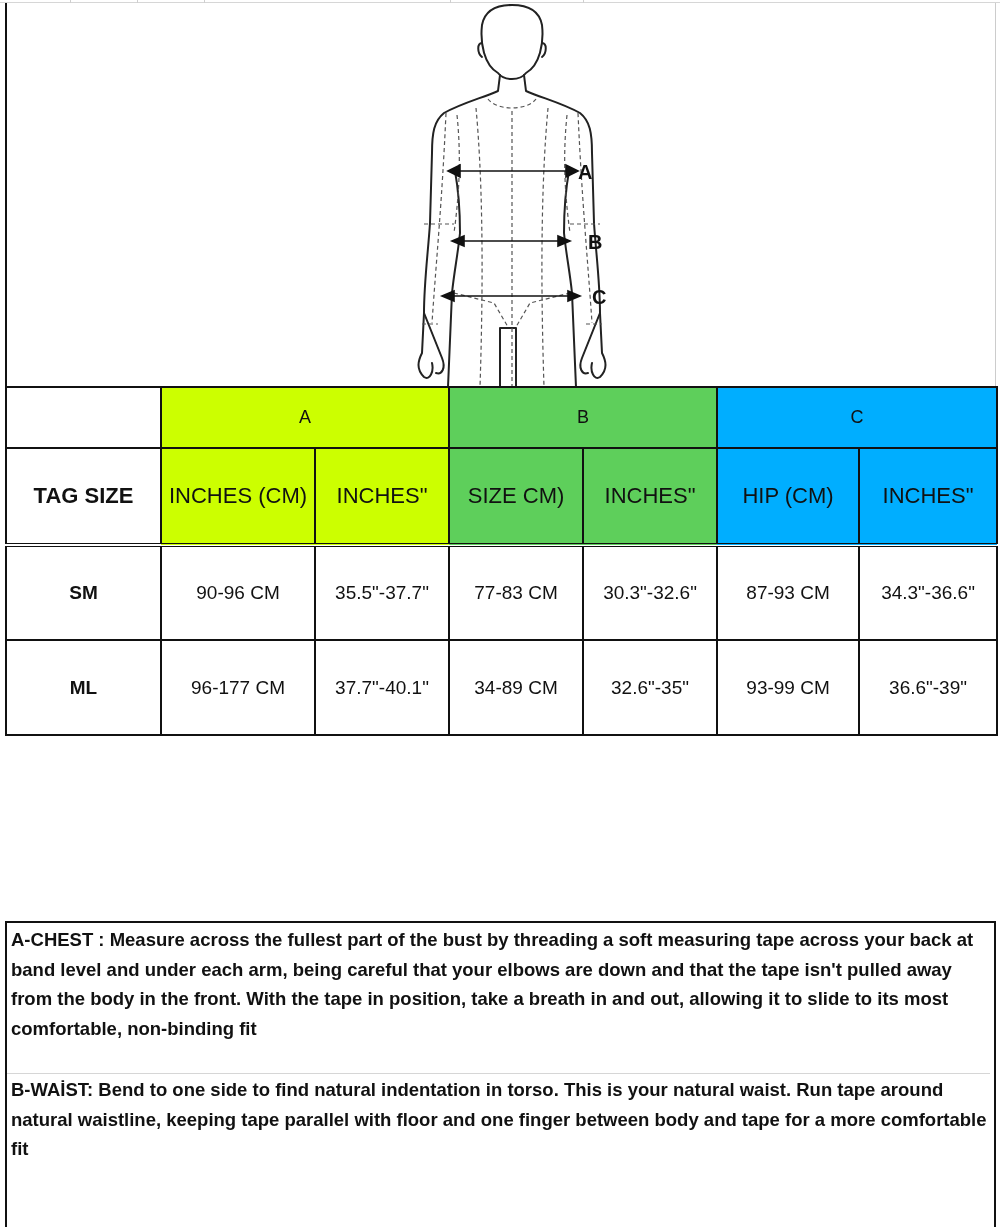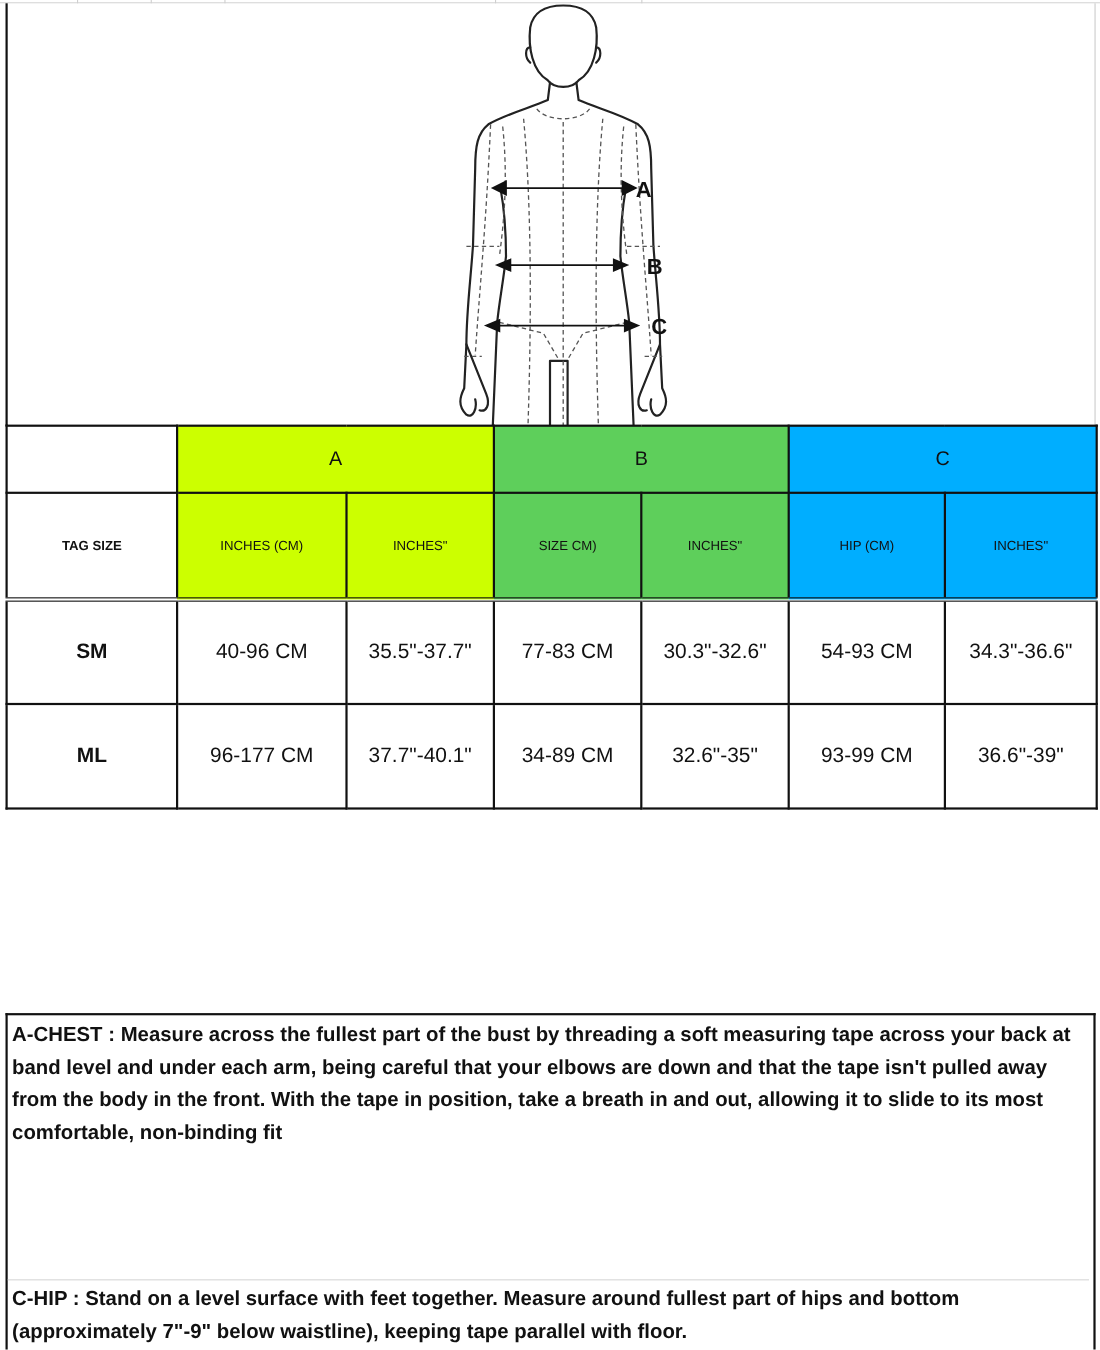--- a/index.html
+++ b/index.html
@@ -9,21 +9,21 @@
     .topgrid span { position: absolute; top: 0; width: 1px; height: 3px; background: #cfcfcf; }
 
     
     .figure-area { position: absolute; left: 5px; top: 3px; width: 991px; height: 384px; border-left: 2px solid #111; border-right: 1px solid #ccc; }
     .figure { position: absolute; left: 395px; top: 0; width: 225px; height: 384px; }
 
     
     .size-table { position: absolute; left: 5px; top: 386px; width: 991px; border-collapse: collapse; table-layout: fixed; }
     .size-table td { border: 2px solid #111; text-align: center; vertical-align: middle; font-size: 19px; color: #111; }
     .size-table tr.group-row td { height: 61px; font-size: 18px; }
-    .size-table tr.sub-row td { height: 97px; font-size: 12px; border-bottom: 4px double #111; }
+    .size-table tr.sub-row td { height: 97px; font-size: 22px; border-bottom: 4px double #111; }
     .size-table tr.data-row td { height: 95px; font-size: 19px; }
     .size-table td.tag { font-weight: bold; font-size: 24px; }
     .size-table td.tag-head { font-weight: bold; font-size: 23px; }
     .c-a { background: #ccff00; }
     .c-b { background: #5ecf5b; }
     .c-c { background: #00aeff; }
 
     
     .notes { position: absolute; left: 5px; top: 921px; width: 991px; height: 306px; border-left: 2px solid #111; border-right: 2px solid #111; border-top: 2px solid #111; }
     .note { position: absolute; left: 4px; right: 4px; font-weight: bold; font-size: 18.5px; line-height: 29.5px; color: #111; }
@@ -120,35 +120,35 @@
     <td class="tag-head">TAG SIZE</td>
     <td class="c-a">INCHES (CM)</td>
     <td class="c-a">INCHES"</td>
     <td class="c-b">SIZE CM)</td>
     <td class="c-b">INCHES"</td>
     <td class="c-c">HIP (CM)</td>
     <td class="c-c">INCHES"</td>
   </tr>
   <tr class="data-row">
     <td class="tag">SM</td>
-    <td>40-96 CM</td>
+    <td>90-96 CM</td>
     <td>35.5"-37.7"</td>
     <td>77-83 CM</td>
     <td>30.3"-32.6"</td>
-    <td>54-93 CM</td>
+    <td>87-93 CM</td>
     <td>34.3"-36.6"</td>
   </tr>
   <tr class="data-row">
     <td class="tag">ML</td>
     <td>96-177 CM</td>
     <td>37.7"-40.1"</td>
     <td>34-89 CM</td>
     <td>32.6"-35"</td>
     <td>93-99 CM</td>
     <td>36.6"-39"</td>
   </tr>
 </tbody>
   </table>
 
 <div class="notes">
   <p class="note note-a">A-CHEST : Measure across the fullest part of the bust by threading a soft measuring tape across your back at band level and under each arm, being careful that your elbows are down and that the tape isn't pulled away from the body in the front. With the tape in position, take a breath in and out, allowing it to slide to its most comfortable, non-binding fit</p>
-  <p class="note note-c">C-HIP :  Stand on a level surface with feet together. Measure around fullest part of hips and bottom (approximately 7"-9" below waistline), keeping tape parallel with floor.</p>
+  <p class="note note-b">B-WAİST: Bend to one side to find natural indentation in torso. This is your natural waist. Run tape around natural waistline, keeping tape parallel with floor and one finger between body and tape for a more comfortable fit</p>
 </div>
 
 </body></html>

